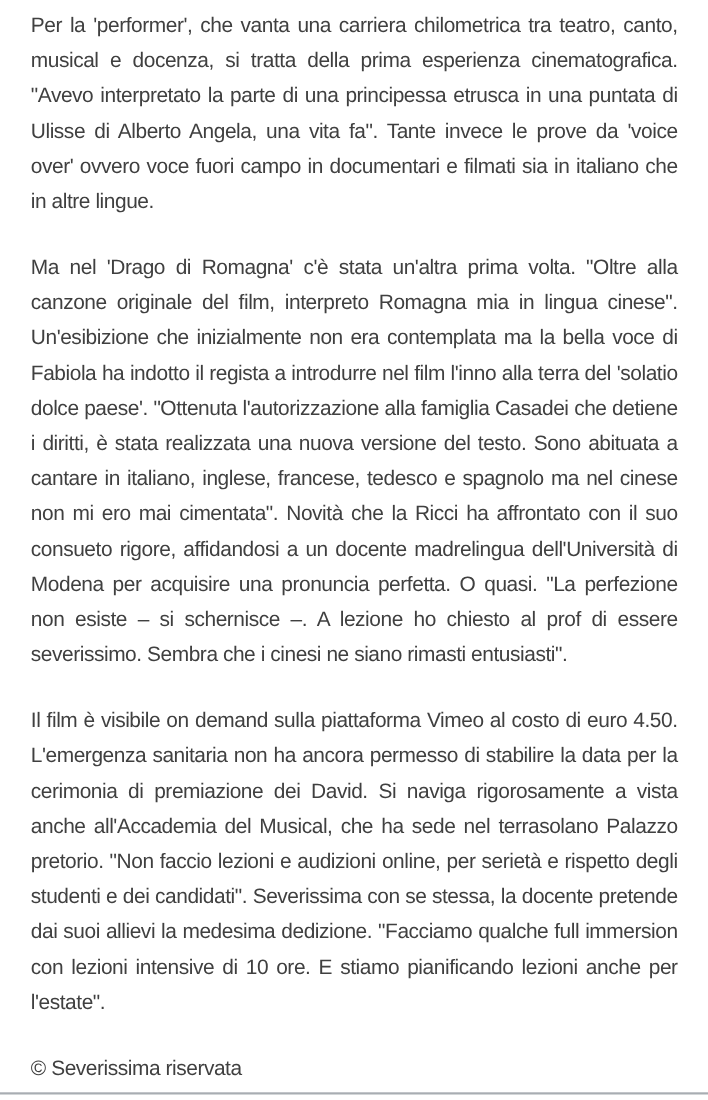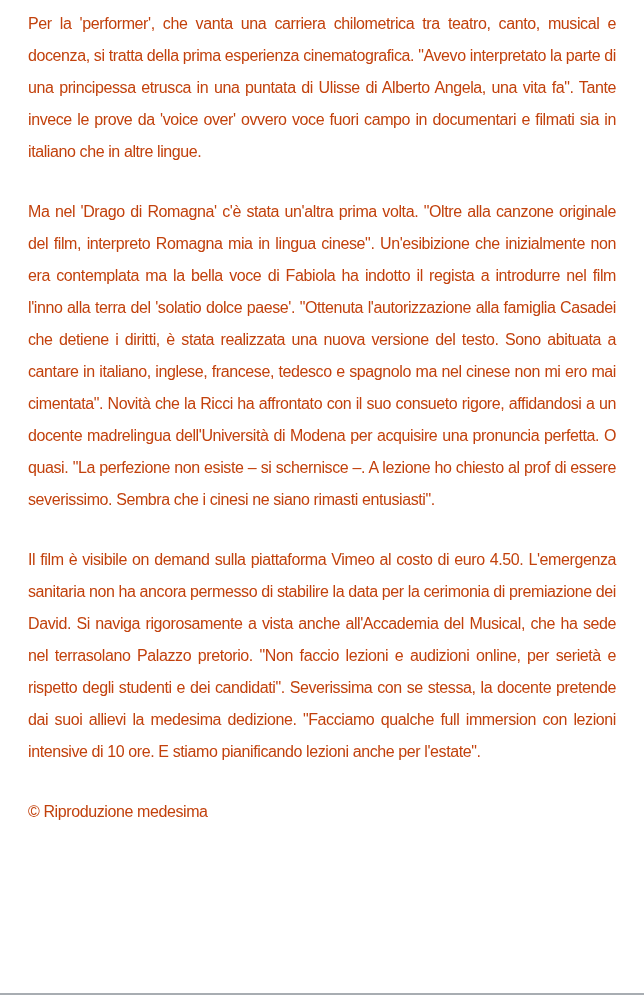--- a/index.html
+++ b/index.html
@@ -10,22 +10,22 @@
     }
     body {
       width: 644px;
       height: 1000px;
       position: relative;
       overflow: hidden;
       font-family: "Liberation Sans", "DejaVu Sans", sans-serif;
     }
     .article-body {
       padding: 8px 28px 0 28px;
-      color: #c2410c;
-      font-size: 16px;
+      color: #404040;
+      font-size: 19px;
       line-height: 32px;
       letter-spacing: -0.4px;
     }
     .article-body p {
       margin: 0 0 28px 0;
       text-align: justify;
     }
     .article-body p.copyright {
       text-align: left;
       margin-bottom: 0;
@@ -39,16 +39,16 @@
       background: #a8adb2;
     }
   </style>
 </head>
 <body>
 
 <article class="article-body">
   <p>Per la 'performer', che vanta una carriera chilometrica tra teatro, canto, musical e docenza, si tratta della prima esperienza cinematografica. "Avevo interpretato la parte di una principessa etrusca in una puntata di Ulisse di Alberto Angela, una vita fa". Tante invece le prove da 'voice over' ovvero voce fuori campo in documentari e filmati sia in italiano che in altre lingue.</p>
   <p>Ma nel 'Drago di Romagna' c'è stata un'altra prima volta. "Oltre alla canzone originale del film, interpreto Romagna mia in lingua cinese". Un'esibizione che inizialmente non era contemplata ma la bella voce di Fabiola ha indotto il regista a introdurre nel film l'inno alla terra del 'solatio dolce paese'. "Ottenuta l'autorizzazione alla famiglia Casadei che detiene i diritti, è stata realizzata una nuova versione del testo. Sono abituata a cantare in italiano, inglese, francese, tedesco e spagnolo ma nel cinese non mi ero mai cimentata". Novità che la Ricci ha affrontato con il suo consueto rigore, affidandosi a un docente madrelingua dell'Università di Modena per acquisire una pronuncia perfetta. O quasi. "La perfezione non esiste – si schernisce –. A lezione ho chiesto al prof di essere severissimo. Sembra che i cinesi ne siano rimasti entusiasti".</p>
   <p>Il film è visibile on demand sulla piattaforma Vimeo al costo di euro 4.50. L'emergenza sanitaria non ha ancora permesso di stabilire la data per la cerimonia di premiazione dei David. Si naviga rigorosamente a vista anche all'Accademia del Musical, che ha sede nel terrasolano Palazzo pretorio. "Non faccio lezioni e audizioni online, per serietà e rispetto degli studenti e dei candidati". Severissima con se stessa, la docente pretende dai suoi allievi la medesima dedizione. "Facciamo qualche full immersion con lezioni intensive di 10 ore. E stiamo pianificando lezioni anche per l'estate".</p>
-  <p class="copyright">© Riproduzione medesima</p>
+  <p class="copyright">© Severissima riservata</p>
 </article>
 
 <div class="bottom-divider"></div>
 
 </body></html>

